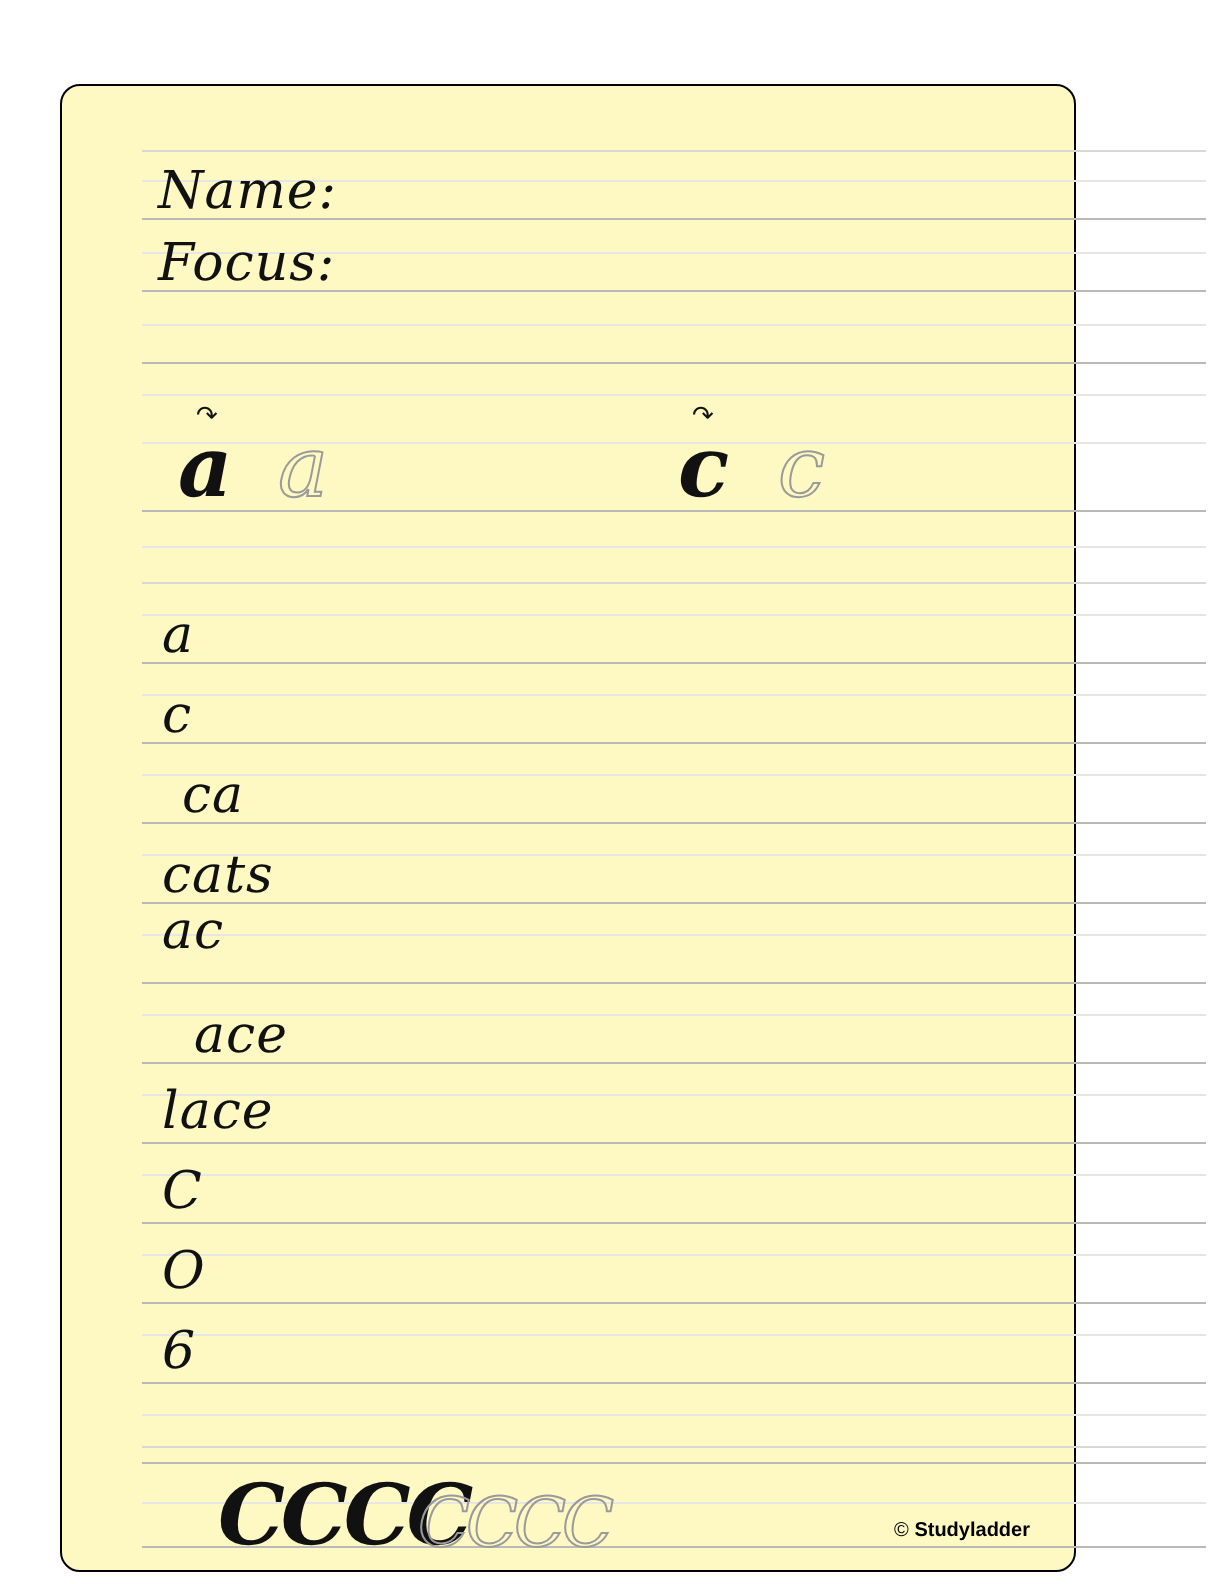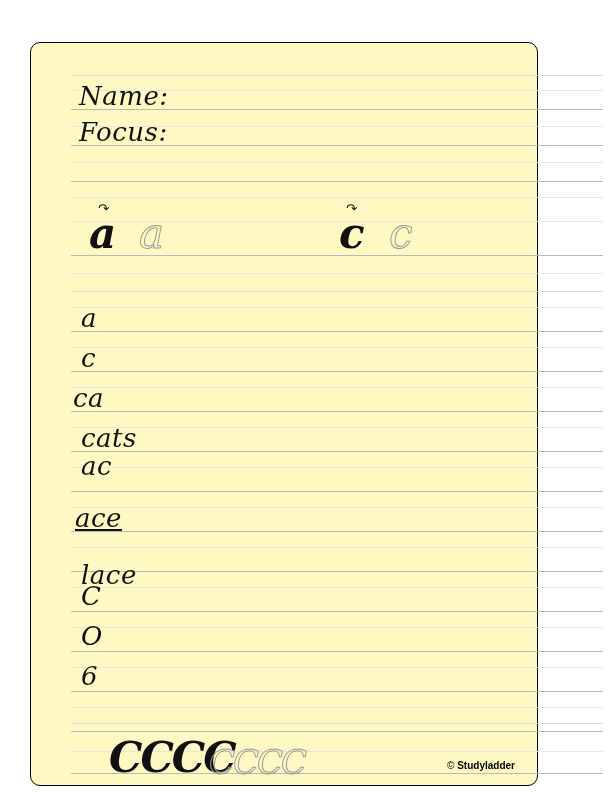--- a/index.html
+++ b/index.html
@@ -171,37 +171,37 @@
       <div class="rule-mid" style="top:234px;"></div>
       <div class="rule-base" style="top:258px;"></div>
       <span class="hw hw-row" style="left:10px; top:232px;">a</span>
 
       <div class="rule-mid" style="top:274px;"></div>
       <div class="rule-base" style="top:298px;"></div>
       <span class="hw hw-row" style="left:10px; top:272px;">c</span>
 
       <div class="rule-mid" style="top:314px;"></div>
       <div class="rule-base" style="top:338px;"></div>
-      <span class="hw hw-row" style="left:2px; top:312px;">ca</span>
+      <span class="hw hw-row" style="left:20px; top:312px;">ca</span>
 
       <div class="rule-mid" style="top:354px;"></div>
       <div class="rule-base" style="top:378px;"></div>
       <span class="hw hw-row" style="left:10px; top:352px;">cats</span>
 
       <div class="rule-mid" style="top:394px;"></div>
       <div class="rule-base" style="top:418px;"></div>
       <span class="hw hw-row" style="left:10px; top:380px;">ac</span>
 
       <div class="rule-mid" style="top:434px;"></div>
       <div class="rule-base" style="top:458px;"></div>
-      <span class="hw hw-row" style="left:4px; top:432px;text-decoration:underline;">ace</span>
+      <span class="hw hw-row" style="left:26px; top:432px;">ace</span>
 
       <div class="rule-mid" style="top:474px;"></div>
       <div class="rule-base" style="top:498px;"></div>
-      <span class="hw hw-row" style="left:10px; top:489px;">lace</span>
+      <span class="hw hw-row" style="left:10px; top:470px;">lace</span>
 
       <div class="rule-mid" style="top:514px;"></div>
       <div class="rule-base" style="top:538px;"></div>
       <span class="hw hw-row" style="left:10px; top:510px;">C</span>
 
       <div class="rule-mid" style="top:554px;"></div>
       <div class="rule-base" style="top:578px;"></div>
       <span class="hw hw-row" style="left:10px; top:550px;">O</span>
 
       <div class="rule-mid" style="top:594px;"></div>

